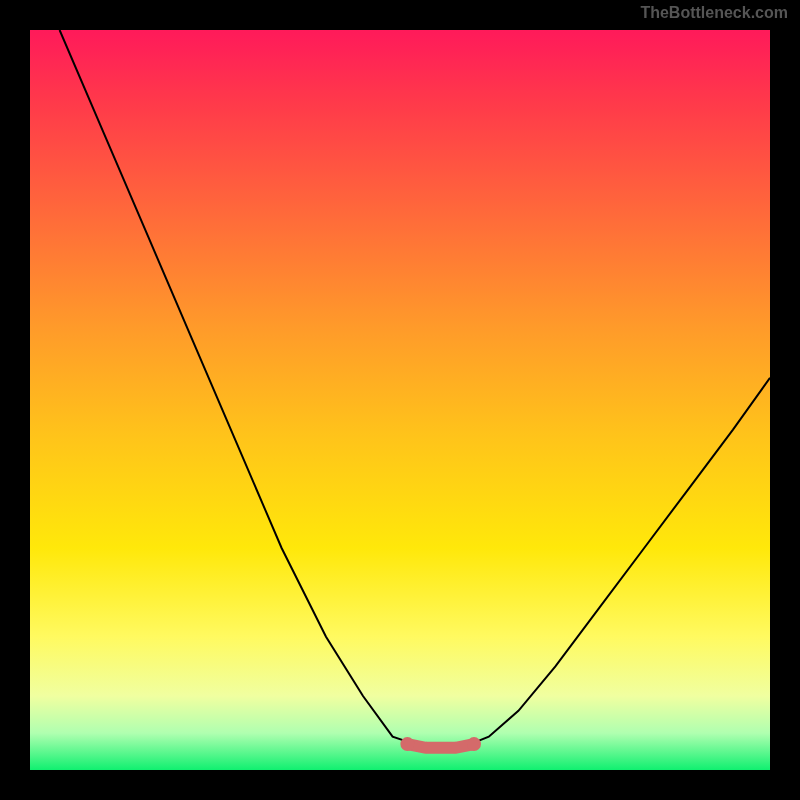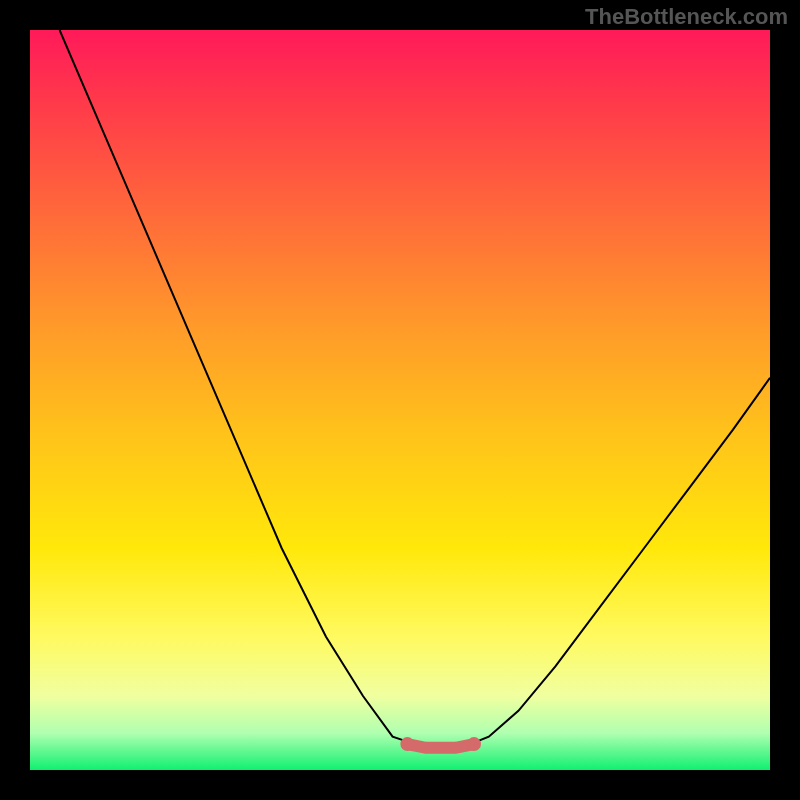--- a/index.html
+++ b/index.html
@@ -9,21 +9,21 @@
     height: 800px;
     background: #000;
     font-family: Arial, sans-serif;
     position: relative;
   }
   .watermark {
     position: absolute;
     top: 4px;
     right: 12px;
     color: #555;
-    font-size: 22px;
+    font-size: 16px;
     font-weight: bold;
     z-index: 10;
   }
   .plot-area {
     position: absolute;
     left: 30px;
     top: 30px;
     width: 740px;
     height: 740px;
     overflow: hidden;

